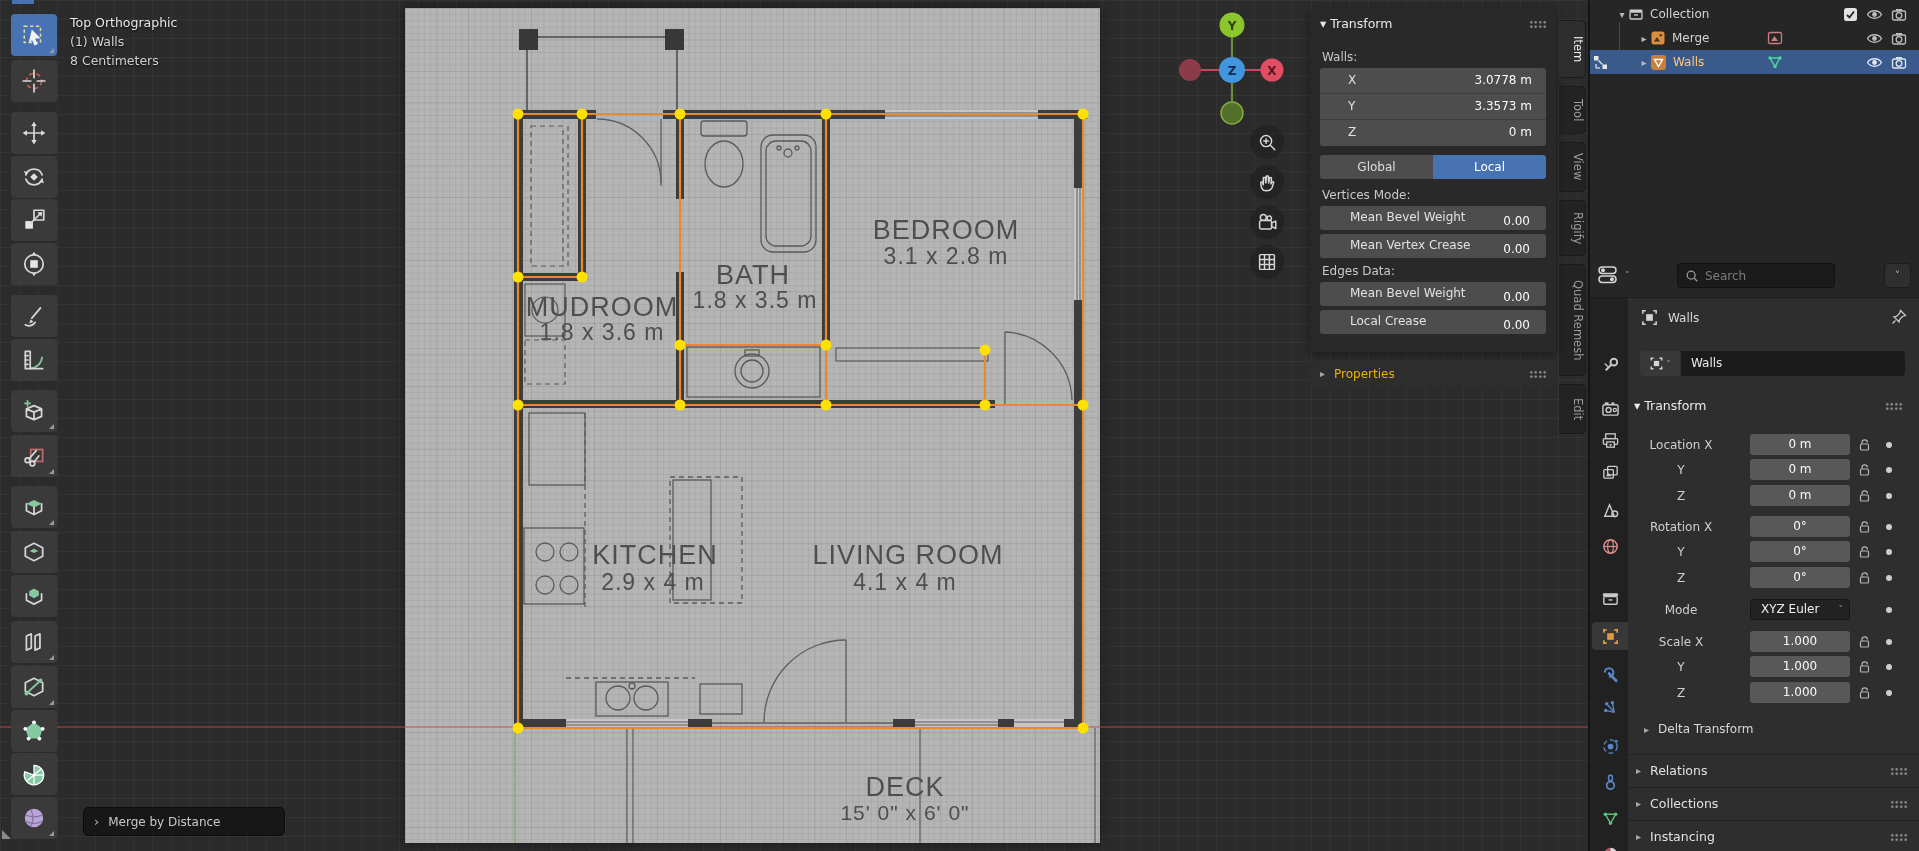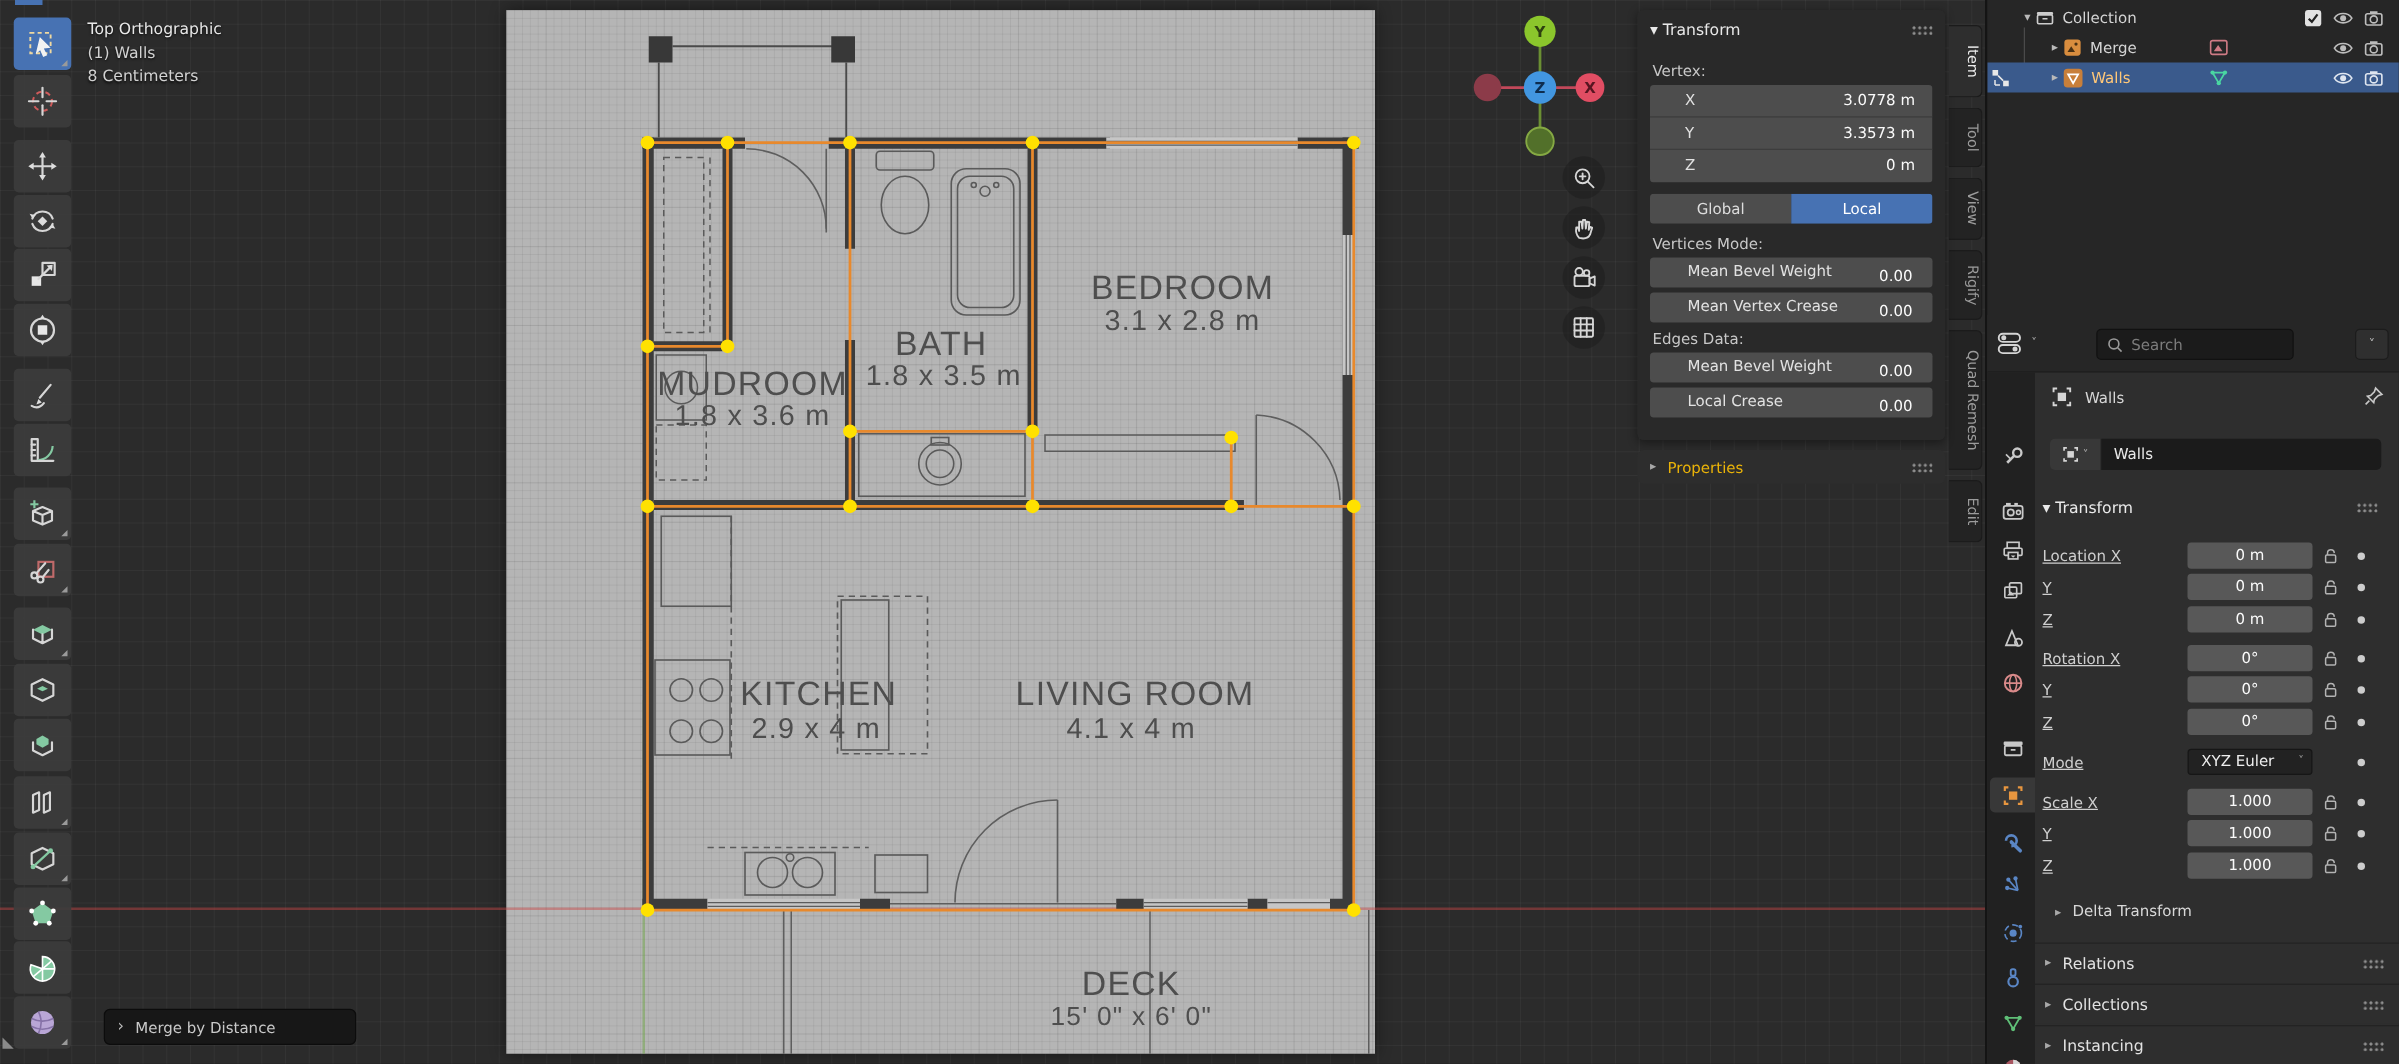--- a/index.html
+++ b/index.html
@@ -111,21 +111,21 @@
     border:1px solid #1c1c1c; border-radius:4px; color:#bdbdbd; text-align:center; line-height:23px; font-size:10px; }
   #editor-chip { position:absolute; left:7px; top:9px; width:40px; height:28px; display:flex; align-items:center; gap:2px; }
   .pcrumb { position:absolute; left:50px; top:56px; display:flex; align-items:center; gap:9px; color:#d6d6d6; }
   #pin { position:absolute; left:300px; top:56px; }
   #name-chip { position:absolute; left:50px; top:99px; width:40px; height:25px; background:#383838;
     border-radius:4px 0 0 4px; display:flex; align-items:center; justify-content:center; gap:2px; color:#aaa; font-size:9px; }
   #name-field { position:absolute; left:91px; top:99px; width:224px; height:25px; background:#1b1b1b;
     border-radius:0 4px 4px 0; color:#e8e8e8; line-height:25px; padding-left:10px; }
   .psec-head { position:absolute; left:44px; top:146px; color:#eaeaea; font-size:12.5px; }
   .prow { position:absolute; left:0; width:100%; height:22px; }
-  .plabel { position:absolute; left:44px; width:122px; text-align:left; color:#cfcfcf; line-height:22px;text-decoration:underline; }
+  .plabel { position:absolute; left:30px; width:122px; text-align:center; color:#cfcfcf; line-height:22px; }
   .pfield { position:absolute; left:160px; width:100px; height:21px; background:#585858; border-radius:3px;
     text-align:center; line-height:21px; color:#fafafa; }
   .pselect { position:absolute; left:160px; width:100px; height:21px; background:#222; border:1px solid #161616;
     border-radius:3px; color:#eee; line-height:19px; padding:0 6px 0 10px; display:flex; justify-content:space-between; }
   .plock { position:absolute; left:268px; top:4px; }
   .adot { position:absolute; left:296px; top:8px; width:6px; height:6px; border-radius:50%; background:#cdcdcd; }
   .pdelta { position:absolute; left:54px; top:470px; color:#d8d8d8; }
   .pdelta .chev, .psec .chev { color:#a8a8a8; margin-right:9px; font-size:10px; }
   .psec { position:absolute; left:38px; width:293px; height:32px; border-top:1px solid #232323;
     display:flex; align-items:center; padding-left:8px; color:#e2e2e2; font-size:12.5px; background:#2e2e2e; }
@@ -490,21 +490,21 @@
   <div id="op-panel">
     <span class="chev">›</span>
     <span>Merge by Distance</span>
   </div>
   <div id="corner-tri"></div>
 </div>
 
 <div id="npanel">
   <div class="np-title">▾ <span>Transform</span></div>
   <span class="dots np-dots"></span>
-  <div class="np-label" style="top:42px">Vertex:</div>
+  <div class="np-label" style="top:42px">Walls:</div>
   <div class="np-stack" style="top:60px">
     <div class="np-frow">
         <span class="k">X</span>
         <span class="v">3.0778 m</span>
       </div>
     <div class="np-frow">
         <span class="k">Y</span>
         <span class="v">3.3573 m</span>
       </div>
     <div class="np-frow">

